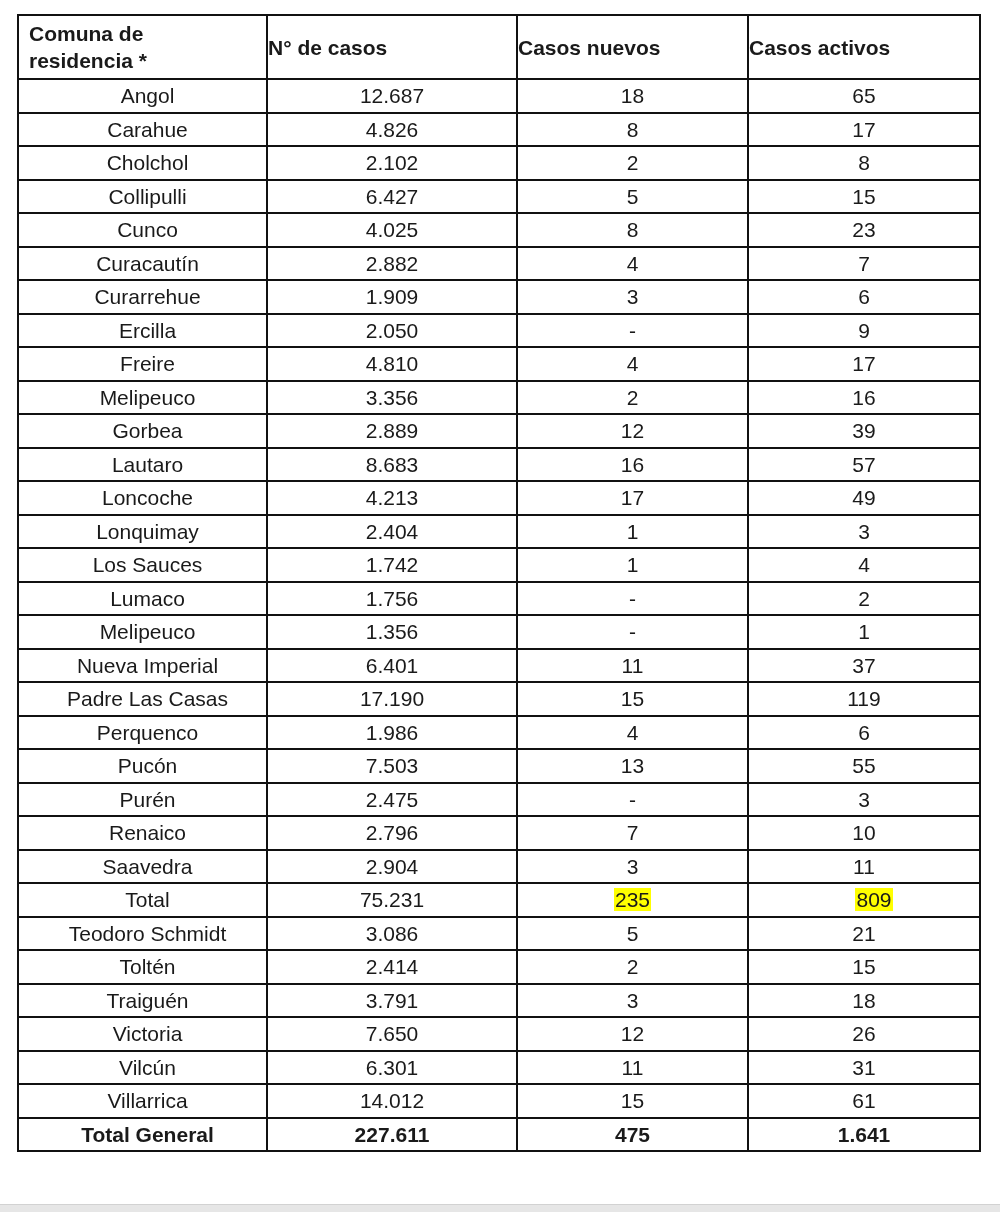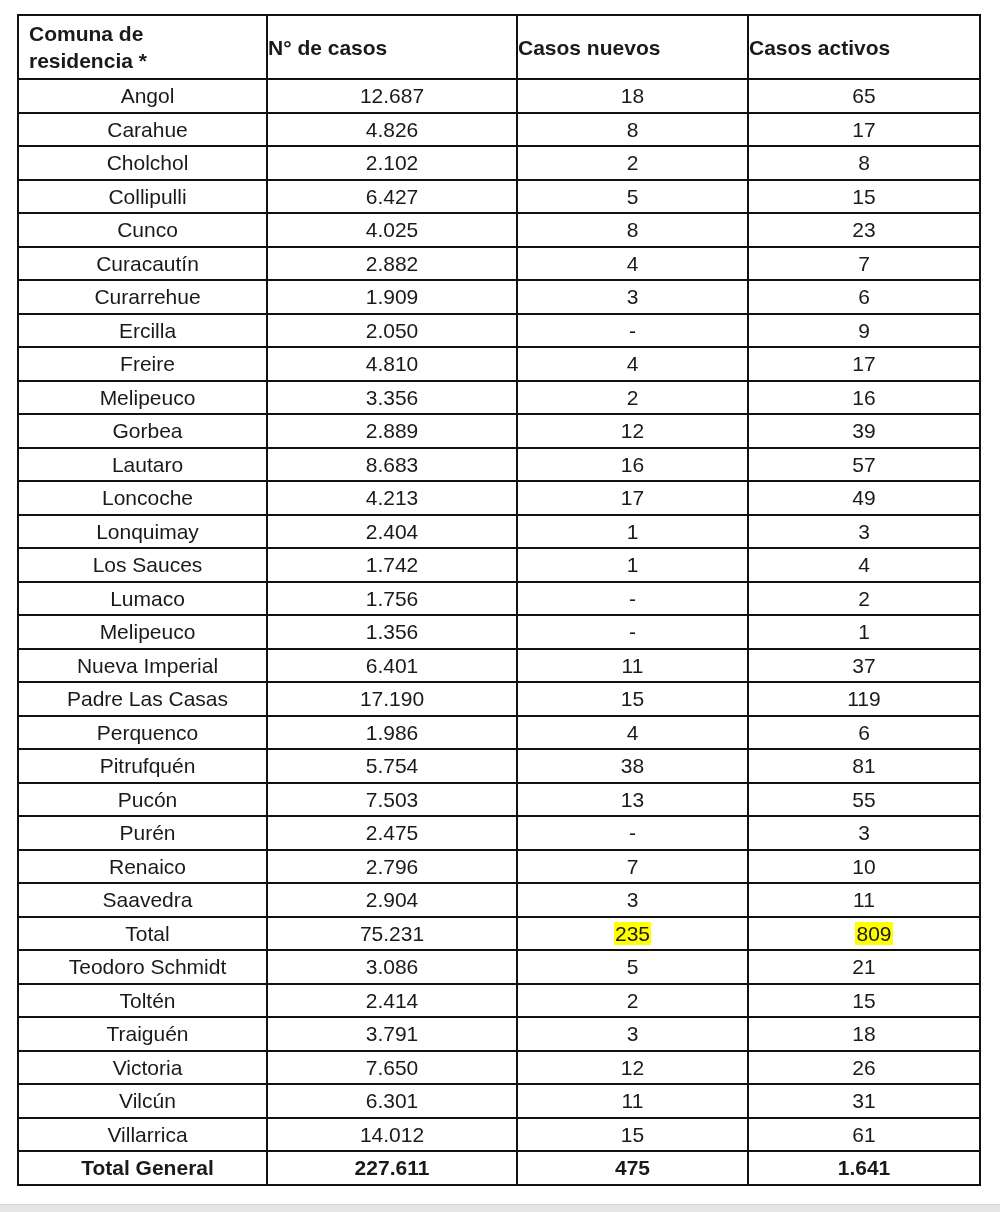--- a/index.html
+++ b/index.html
@@ -215,26 +215,20 @@
           <td class="num"><span>15</span></td>
           <td class="num"><span>119</span></td>
         </tr>
         <tr>
           <td class="name"><span>Perquenco</span></td>
           <td class="num"><span>1.986</span></td>
           <td class="num"><span>4</span></td>
           <td class="num"><span>6</span></td>
         </tr>
         <tr>
-          <td class="name"><span>Pitrufquén</span></td>
-          <td class="num"><span>5.754</span></td>
-          <td class="num"><span>38</span></td>
-          <td class="num"><span>81</span></td>
-        </tr>
-        <tr>
           <td class="name"><span>Pucón</span></td>
           <td class="num"><span>7.503</span></td>
           <td class="num"><span>13</span></td>
           <td class="num"><span>55</span></td>
         </tr>
         <tr>
           <td class="name"><span>Purén</span></td>
           <td class="num"><span>2.475</span></td>
           <td class="num"><span>-</span></td>
           <td class="num"><span>3</span></td>

